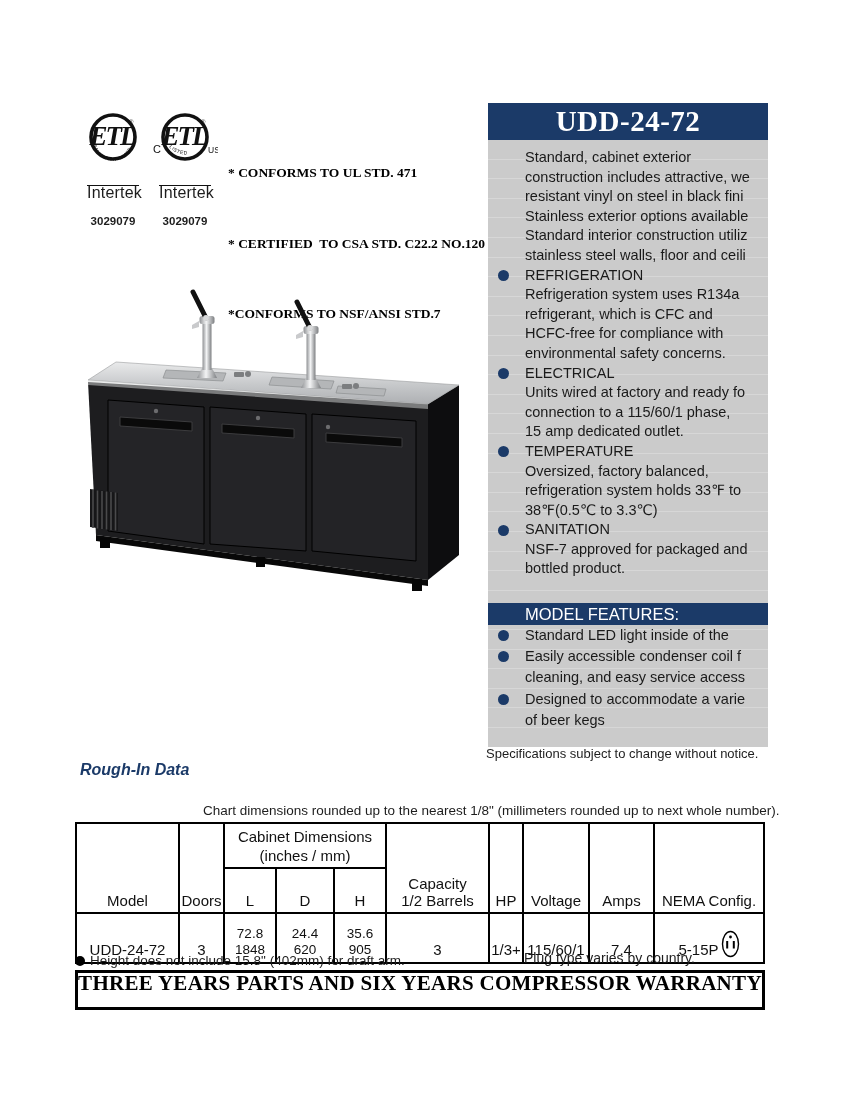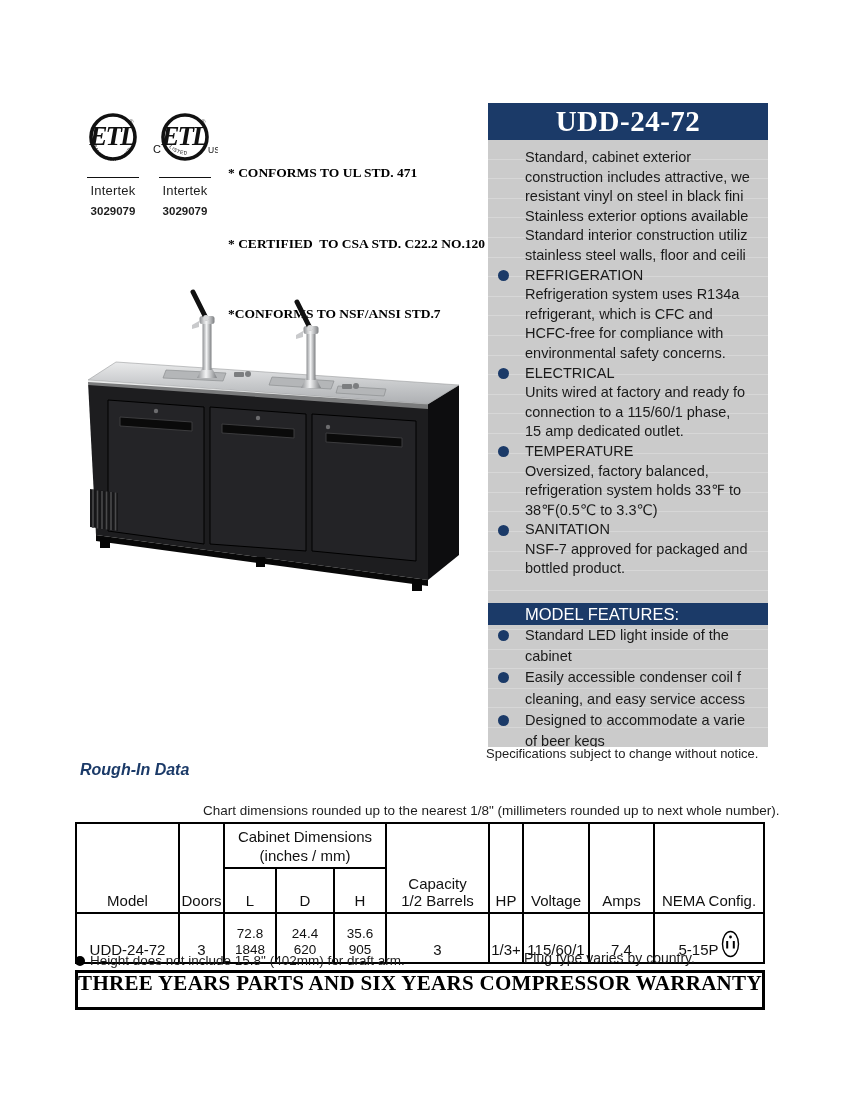--- a/index.html
+++ b/index.html
@@ -2,22 +2,22 @@
 <html style="--navy: #1b3a68; --panel-gray: #cbcbcb;"><head>
 <meta charset="utf-8">
 <style>
   :root{ --navy:#1b3a68; --panel-gray:#cbcbcb; --text:#1d1d1d; }
   html,body{margin:0;padding:0;background:#fff;}
   #page{position:relative;width:850px;height:1099px;background:#fff;overflow:hidden;
         font-family:"Liberation Sans",sans-serif;color:var(--text);}
 
   
   .etl-logo{position:absolute;width:66px;text-align:center;}
-  .etl-logo .brand{font-size:13px;letter-spacing:.2px;border-top:1.5px solid #111;
-      width:52px;margin:8px auto;padding-top:6px;line-height:13px;}
+  .etl-logo .brand{font-size:16px;letter-spacing:.2px;border-top:1.5px solid #111;
+      width:52px;margin:16px auto;padding-top:0;line-height:13px;}
   .etl-logo .num{font-size:11.5px;font-weight:bold;line-height:13px;}
 
   .standards{position:absolute;left:228px;top:114px;font-family:"Liberation Serif",serif;
       font-weight:bold;font-size:13.5px;line-height:23.5px;white-space:pre;color:#000;}
 
   
   .panel{position:absolute;left:488px;top:103px;width:280px;height:644px;overflow:hidden;}
   .panel-title{height:37px;background:var(--navy);color:#fff;text-align:center;
       font-family:"Liberation Serif",serif;font-weight:bold;font-size:29px;line-height:36px;letter-spacing:.5px;}
   .panel-body{height:607px;background:var(--panel-gray);padding-top:8px;box-sizing:border-box;
@@ -207,21 +207,20 @@
       <div class="prow temp"><span>refrigeration system holds 33℉ to</span></div>
       <div class="prow temp"><span>38℉(0.5℃ to 3.3℃)</span></div>
 
       <div class="prow"><span class="dot"></span><span>SANITATION</span></div>
       <div class="prow"><span>NSF-7 approved for packaged and</span></div>
       <div class="prow"><span>bottled product.</span></div>
 
       <div class="features-bar"><span>MODEL FEATURES:</span></div>
 
       <div class="frow"><span class="dot"></span><span>Standard LED light inside of the</span></div>
-      <div class="frow"><span>cabinet</span></div>
       <div class="frow"><span class="dot"></span><span>Easily accessible condenser coil f</span></div>
       <div class="frow"><span>cleaning, and easy service access</span></div>
       <div class="frow"><span class="dot"></span><span>Designed to accommodate a varie</span></div>
       <div class="frow"><span>of beer kegs</span></div>
     </div>
   </div>
 
   <div class="rough-in">Rough-In Data</div>
   <div class="specs-note">Specifications subject to change without notice.</div>
   <div class="chart-note">Chart dimensions rounded up to the nearest 1/8" (millimeters rounded up to next whole number).</div>

